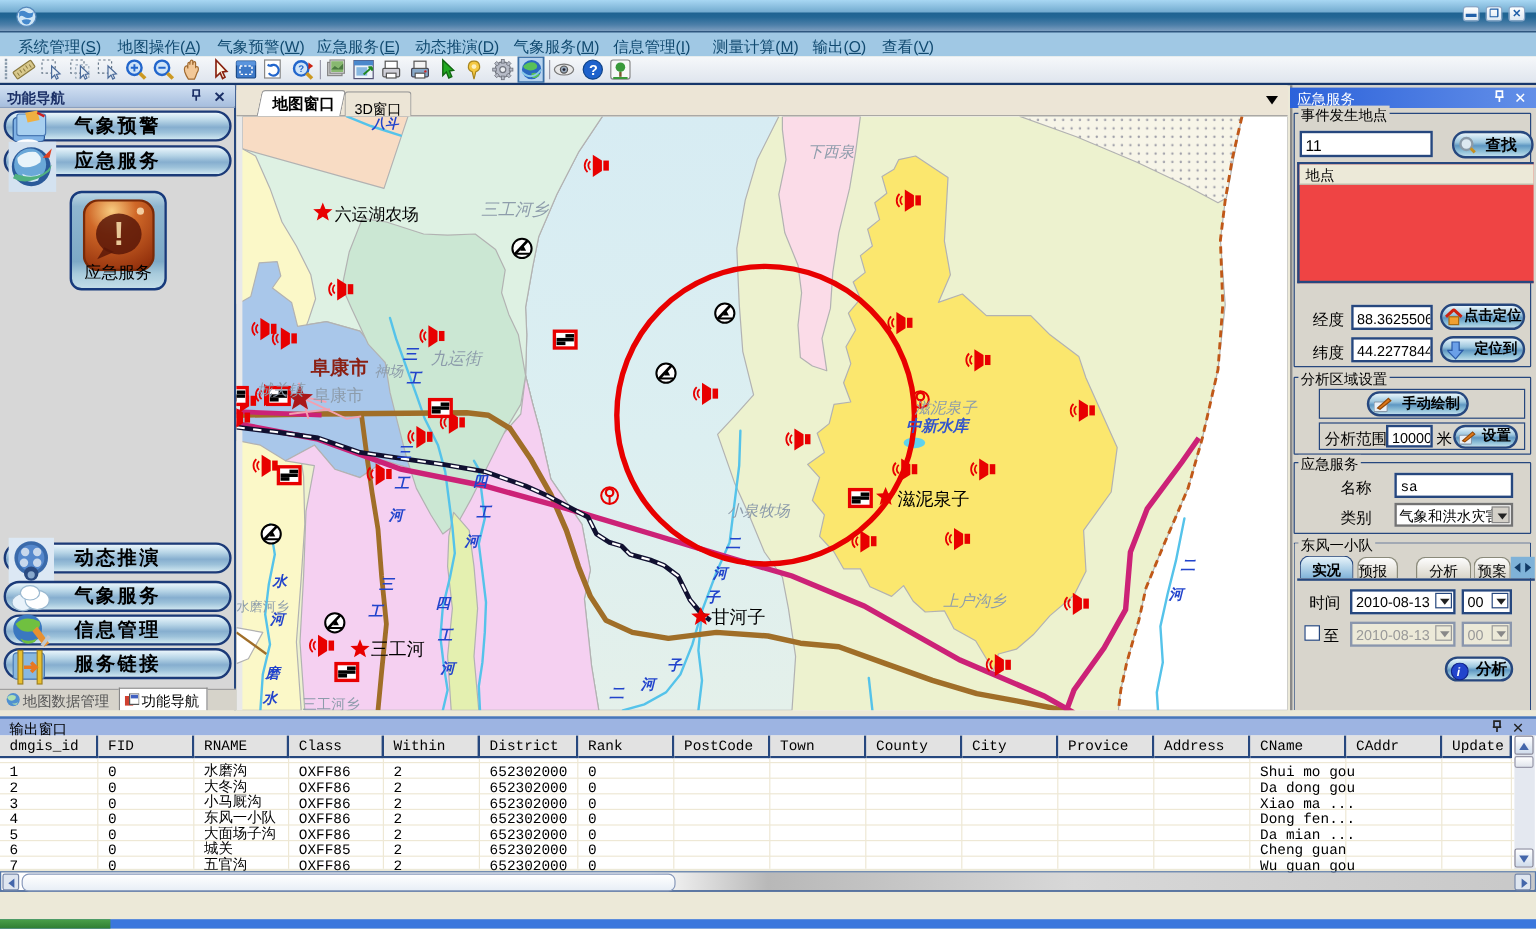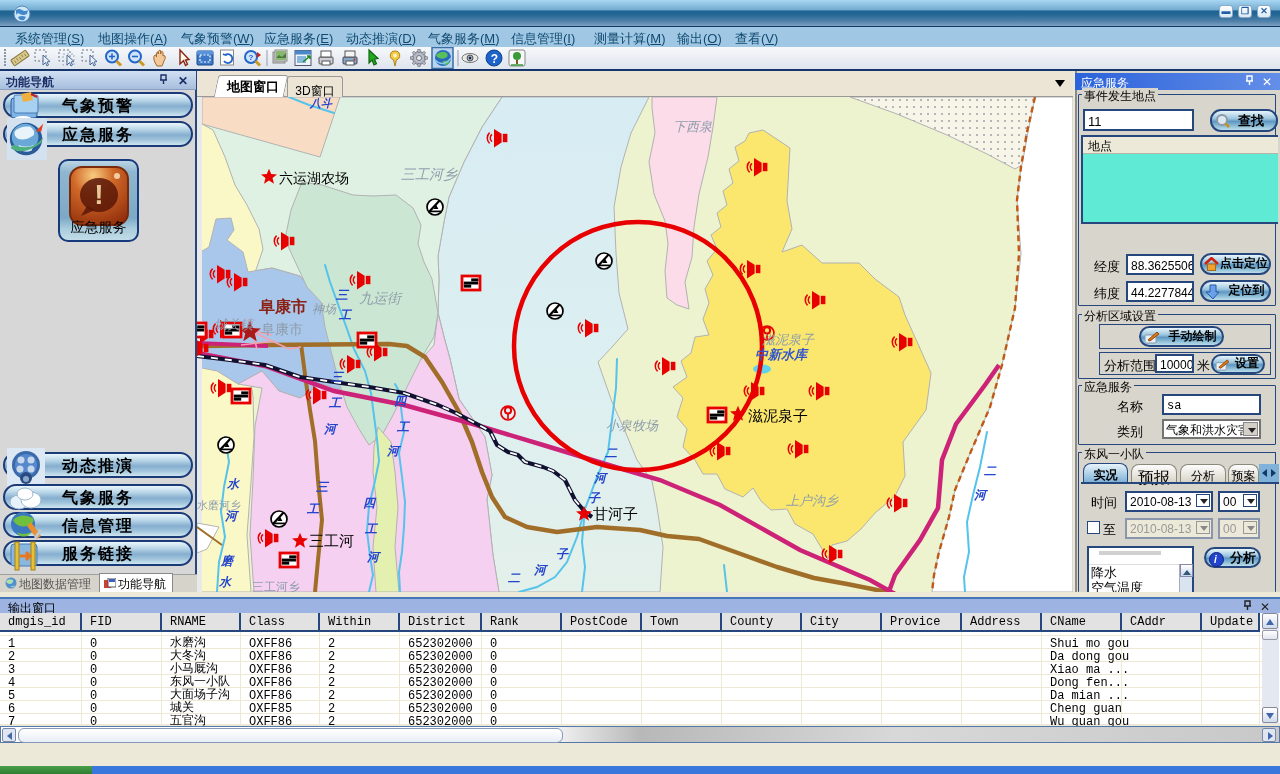--- a/index.html
+++ b/index.html
@@ -481,21 +481,21 @@
   </div>
 
   <div class="grp abs" style="left:1078px;top:94px;height:212px"></div>
 <div class="abs" style="left:1082px;top:88px;background:#d8d5cc;padding:0 2px;font-size:12px">事件发生地点</div>
 <input class="tinput abs" style="left: 1083px; top: 109px; width: 111px; height: 22px;" value="11">
 <div class="pillbtn abs" style="left:1210px;top:109px;width:68px;height:23px;line-height:19px;padding-left:14px">查找
 <svg style="position:absolute;left:3px;top:2px" width="16" height="16" viewBox="0 0 16 16">
         <circle cx="7" cy="7" r="5" fill="#dce8f0" stroke="#8a9aa8" stroke-width="2"></circle>
         <line x1="10.5" y1="10.5" x2="14" y2="14" stroke="#c89020" stroke-width="2.5"></line>
       </svg></div>
-<div class="abs" style="left:1081px;top:135px;width:197px;height:89px;background:#5eead4;border:2px solid #26477e;border-right:none">
+<div class="abs" style="left:1081px;top:135px;width:197px;height:101px;background:#ef4444;border:2px solid #26477e;border-right:none">
       <div style="height:17px;background:#ece9d8;border-bottom:1px solid #b8b4a4;font-size:12px;padding:1px 0 0 5px">地点</div>
     </div>
 <div class="abs" style="left:1094px;top:258px;font-size:13px">经度</div>
 <input class="tinput abs" style="left: 1126px; top: 254px; width: 68px; height: 21px; font-size: 12px; padding-top: 3px;" value="88.3625506:">
 <div class="pillbtn abs" style="left:1200px;top:253px;width:71px;height:22px;line-height:17px;padding-left:17px;font-size:12px">点击定位
 <svg style="position:absolute;left:2px;top:2px" width="15" height="15" viewBox="0 0 15 15">
         <path d="M1,7 L7.5,1 L14,7" stroke="#cc2211" stroke-width="2.5" fill="none"></path>
         <rect x="3.5" y="7" width="8" height="6.5" fill="#f0a030" stroke="#a86a10"></rect>
       </svg></div>
 <div class="abs" style="left:1094px;top:285px;font-size:13px">纬度</div>
@@ -525,21 +525,21 @@
 <div class="abs" style="left:1082px;top:379px;background:#d8d5cc;padding:0 2px;font-size:12px">应急服务</div>
 <div class="abs" style="left:1117px;top:398px;font-size:13px">名称</div>
 <input class="tinput abs" style="left: 1162px; top: 394px; width: 99px; height: 21px; font-family: &quot;Liberation Mono&quot;, monospace; font-size: 12px;" value="sa">
 <div class="abs" style="left:1117px;top:423px;font-size:13px">类别</div>
 <div class="abs" style="left:1162px;top:419px;width:99px;height:20px;background:#fff;border:2px solid #737373;font-size:12px;padding:1px 0 0 2px;overflow:hidden;white-space:nowrap">气象和洪水灾害<span style="position:absolute;right:1px;top:1px;width:15px;height:14px;background:#d4d0c8;border:1px solid #888;text-align:center">
         <span style="position:absolute;left:3.5px;top:5px;border:4px solid transparent;border-top:5px solid #222"></span>
       </span></div>
 <div class="grp abs" style="left:1078px;top:452px;height:140px;border-bottom:none"></div>
 <div class="abs" style="left:1082px;top:446px;background:#d8d5cc;padding:0 2px;font-size:12px">东风一小队</div>
 <div class="abs" style="left:1083px;top:463px;width:45px;height:19px;background:linear-gradient(#e8f4fa,#7fb2d8);border:1px solid #26477e;border-bottom:none;border-radius:8px 8px 0 0;font-size:12px;font-weight:bold;text-align:center;padding-top:3px">实况</div>
-<div class="abs" style="left:1131px;top:464px;width:46px;height:18px;background:linear-gradient(#fdfdfd,#d8d4c8);border:1px solid #8a8a7a;border-bottom:none;border-radius:8px 8px 0 0;font-size:16px;text-align:center;padding-top:3px">预报</div>
+<div class="abs" style="left:1131px;top:464px;width:34px;height:18px;background:linear-gradient(#fdfdfd,#d8d4c8);border:1px solid #8a8a7a;border-bottom:none;border-radius:8px 8px 0 0;font-size:12px;padding-top:3px">预报</div>
 <div class="abs" style="left:1180px;top:464px;width:46px;height:18px;background:linear-gradient(#fdfdfd,#d8d4c8);border:1px solid #8a8a7a;border-bottom:none;border-radius:8px 8px 0 0;font-size:12px;text-align:center;padding-top:3px">分析</div>
 <div class="abs" style="left:1228px;top:464px;width:31px;height:18px;background:linear-gradient(#fdfdfd,#d8d4c8);border:1px solid #8a8a7a;border-bottom:none;border-radius:8px 8px 0 0;font-size:12px;text-align:center;padding-top:3px">预案</div>
 <div class="abs" style="left:1259px;top:464px;width:20px;height:18px;background:#7fb2d8">
       <span style="position:absolute;left:3px;top:5px;border:4px solid transparent;border-right:5px solid #123a66;border-left:none"></span>
       <span style="position:absolute;right:3px;top:5px;border:4px solid transparent;border-left:5px solid #123a66;border-right:none"></span>
     </div>
 <div class="abs" style="left:1081px;top:482px;width:198px;height:110px;border-top:2px solid #26477e"></div>
 <div class="abs" style="left:1091px;top:494px;font-size:13px">时间</div>
 <div class="abs" style="left:1125px;top:491px;width:88px;height:21px;background:#fff;border:2px solid #26477e;font-size:12px;padding:2px 0 0 3px">2010-08-13<span style="position:absolute;right:1px;top:1px;width:14px;height:13px;background:#fff;border:1px solid #26477e">
         <span style="position:absolute;left:2.5px;top:4px;border:4px solid transparent;border-top:5px solid #222"></span>
@@ -548,31 +548,20 @@
         <span style="position:absolute;left:2.5px;top:4px;border:4px solid transparent;border-top:5px solid #222"></span>
       </span></div>
 <div class="abs" style="left:1087px;top:521px;width:13px;height:13px;background:#fff;border:1px solid #26477e"></div>
 <div class="abs" style="left:1103px;top:521px;font-size:13px">至</div>
 <div class="abs" style="left:1125px;top:518px;width:88px;height:21px;background:#ece9d8;border:2px solid #8a96ad;font-size:12px;color:#999;padding:2px 0 0 3px">2010-08-13<span style="position:absolute;right:1px;top:1px;width:14px;height:13px;background:#ece9d8;border:1px solid #999">
         <span style="position:absolute;left:2.5px;top:4px;border:4px solid transparent;border-top:5px solid #888"></span>
       </span></div>
 <div class="abs" style="left:1218px;top:518px;width:42px;height:21px;background:#ece9d8;border:2px solid #8a96ad;font-size:12px;color:#999;padding:2px 0 0 3px">00<span style="position:absolute;right:1px;top:1px;width:14px;height:13px;background:#ece9d8;border:1px solid #999">
         <span style="position:absolute;left:2.5px;top:4px;border:4px solid transparent;border-top:5px solid #888"></span>
       </span></div>
-<div class="abs" style="left:1087px;top:546px;width:107px;height:46px;background:#fff;border:2px solid #26477e;border-bottom:none;font-size:13px">
-      <div style="height:14px;border-bottom:1px solid #ddd">
-        <div style="width:60%;height:4px;background:#d0d0d0;margin:3px 0 0 10px"></div>
-      </div>
-      <div style="padding:0 0 0 2px;line-height:15px">降水<br>空气温度</div>
-      <div style="position:absolute;right:0;top:16px;width:13px;height:30px;background:#d8e4f0;border-left:1px solid #aab">
-        <div style="position:absolute;top:0;left:0;width:13px;height:13px;background:linear-gradient(#fff,#c8d8ec);border:1px solid #88a">
-          <span style="position:absolute;left:2px;top:5px;border:4px solid transparent;border-bottom:5px solid #357;border-top:none"></span>
-        </div>
-      </div>
-    </div>
 <div class="pillbtn abs" style="left:1204px;top:547px;width:57px;height:21px;line-height:17px;padding-left:21px;font-size:13px">分析
 <svg style="position:absolute;left:3px;top:3px" width="15" height="15" viewBox="0 0 15 15">
         <circle cx="7.5" cy="7.5" r="7" fill="#2244cc" stroke="#112288"></circle>
         <text x="5" y="11" font-size="10" font-weight="bold" fill="#fff" font-style="italic">i</text>
       </svg></div>
 
   <div id="outwin" class="abs"></div>
   <div id="outtitle" class="abs">输出窗口
     <span style="position:absolute;right:28px;top:1px"><svg width="9" height="11" viewBox="0 0 9 11">
           <path d="M2,1 h5 v5 h-5 Z M1,6 h7 M4.5,6 v4" stroke="#222222" stroke-width="1.4" fill="none"></path>

